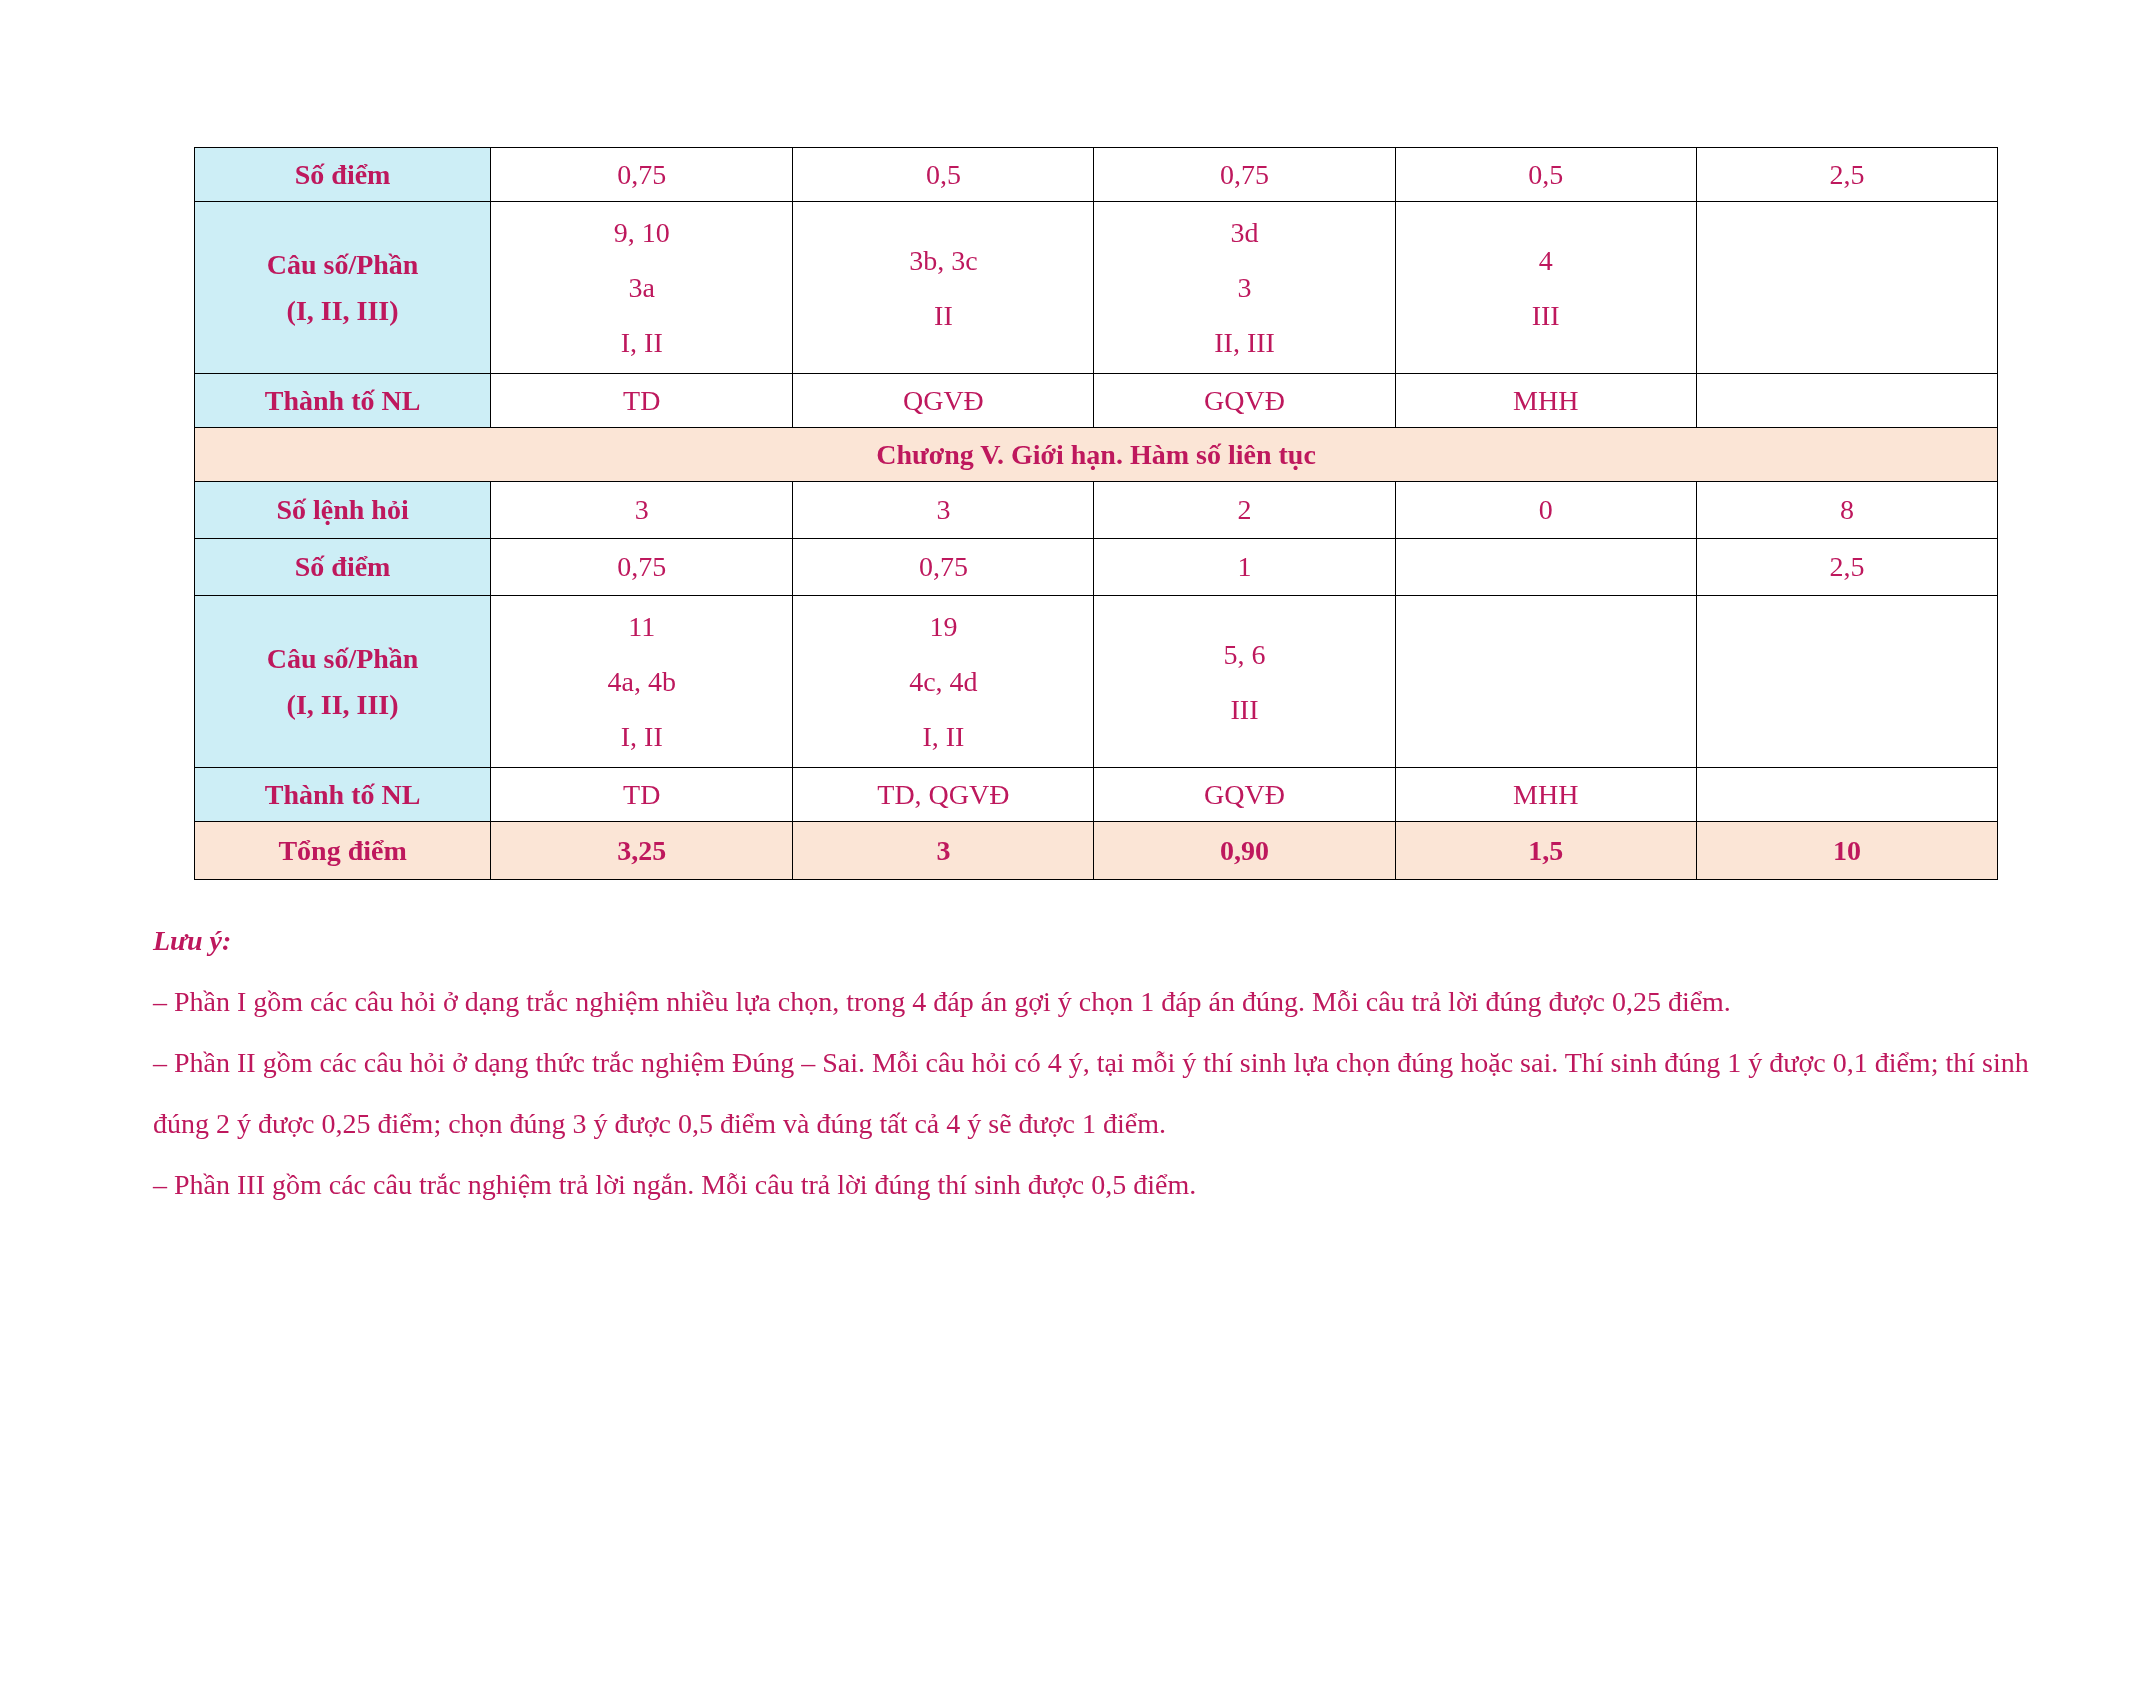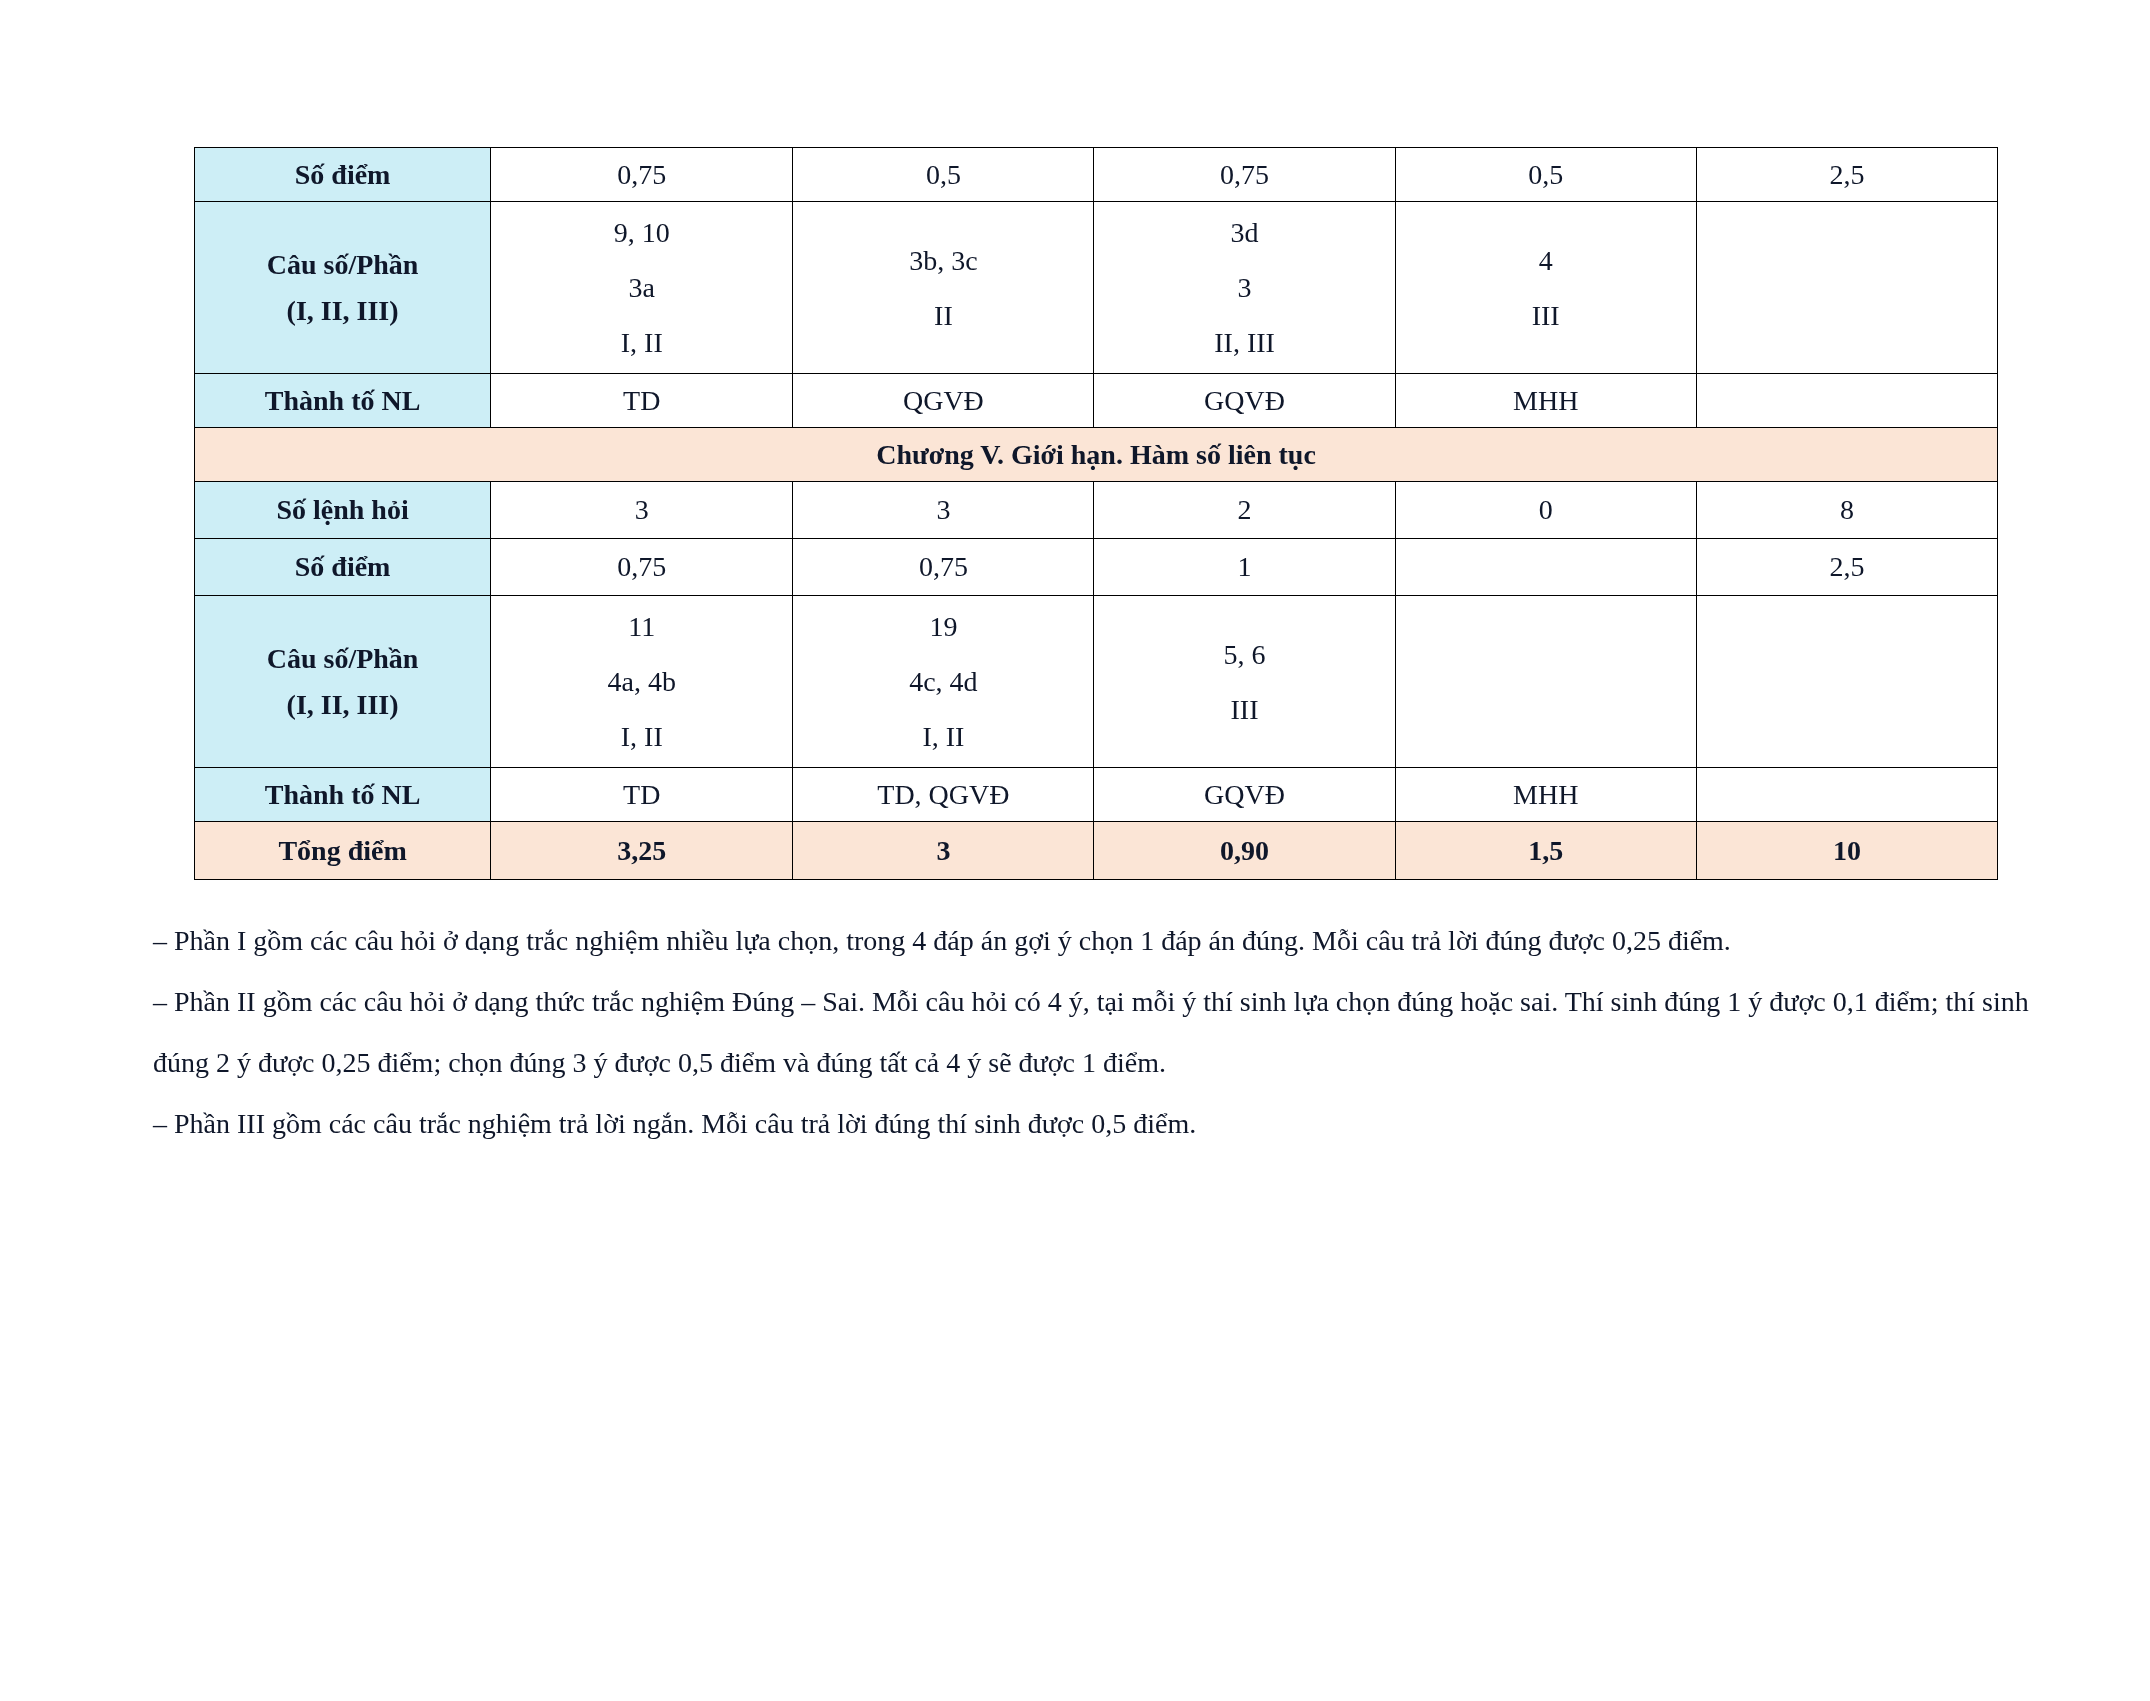--- a/index.html
+++ b/index.html
@@ -2,21 +2,21 @@
 <html style="font-size:12px"><head>
 <meta charset="utf-8">
 <style>
   html,body { margin:0; padding:0; background:#ffffff; }
   .page {
     position:relative;
     width:2151px;
     height:1702px;
     background:#ffffff;
     font-family:"Liberation Serif","DejaVu Serif",serif;
-    color:#0f172a;
+    color:#be185d;
     overflow:hidden;
   }
 
   
   table.matrix {
     position:absolute;
     left:194px;
     top:147px;
     width:1804px;
     border-collapse:collapse;
@@ -181,19 +181,20 @@
       <td>3,25</td>
       <td>3</td>
       <td>0,90</td>
       <td>1,5</td>
       <td>10</td>
     </tr>
   </tbody>
     </table>
 
   <div class="notes">
+    <p class="note-title">Lưu ý:</p>
     <p>– Phần I gồm các câu hỏi ở dạng trắc nghiệm nhiều lựa chọn, trong 4 đáp án gợi ý chọn 1 đáp án đúng. Mỗi câu trả lời đúng được 0,25 điểm.</p>
     <p>– Phần II gồm các câu hỏi ở dạng thức trắc nghiệm Đúng – Sai. Mỗi câu hỏi có 4 ý, tại mỗi ý thí sinh lựa chọn đúng hoặc sai. Thí sinh đúng 1 ý được 0,1 điểm; thí sinh đúng 2 ý được 0,25 điểm; chọn đúng 3 ý được 0,5 điểm và đúng tất cả 4 ý sẽ được 1 điểm.</p>
     <p>– Phần III gồm các câu trắc nghiệm trả lời ngắn. Mỗi câu trả lời đúng thí sinh được 0,5 điểm.</p>
   </div>
 
 </div>
 
 
 </body></html>

